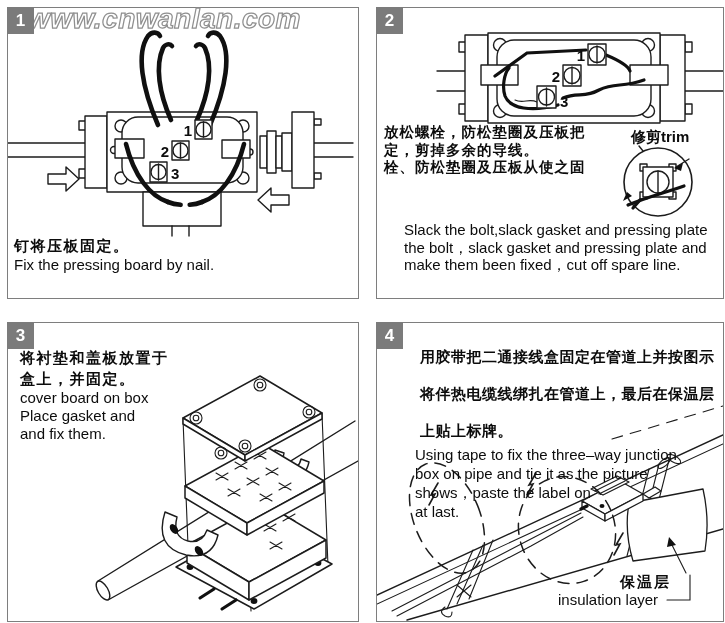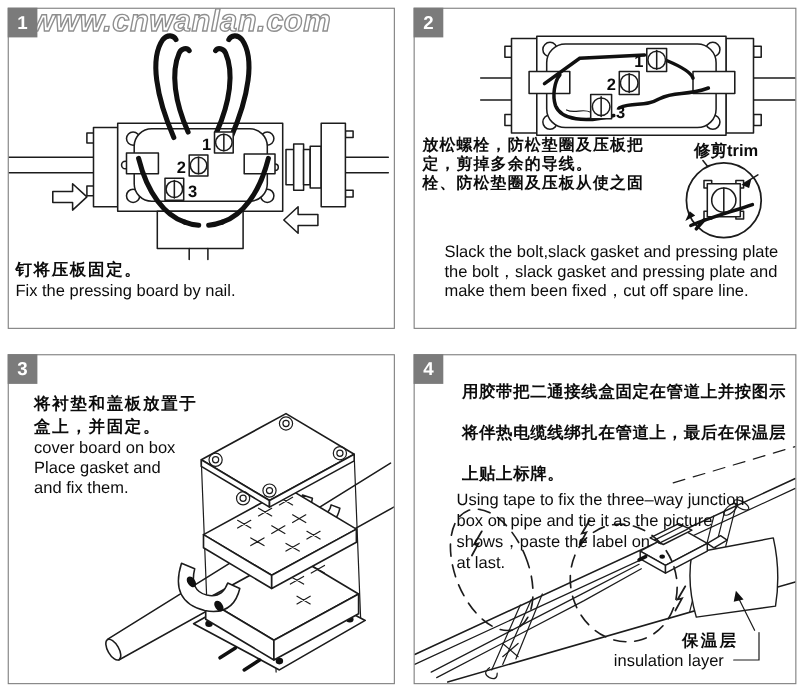--- a/index.html
+++ b/index.html
@@ -17,21 +17,21 @@
       font-size:28px;font-weight:bold;font-style:italic;letter-spacing:.5px;
       color:#3b82f6;-webkit-text-fill-color:#ffffff;-webkit-text-stroke:1.25px #8f8f8f;}
   .cap{position:absolute;z-index:4;}
   .cap div{white-space:nowrap;}
   .zh{font-weight:bold;font-size:15px;letter-spacing:1.5px;line-height:20px;color:#0c0c0c;}
   .en{font-size:15px;line-height:17.5px;color:#0c0c0c;}
   #p1 .cap{left:6px;top:228px;}
   #p2 .capzh{left:7px;top:116px;}
   #p2 .capzh div{line-height:17.5px;font-size:14.5px;letter-spacing:1px;}
   #p2 .capen{left:7px;top:213px;margin-left:20px;}
-  #p3 .cap{left:12px;top:34px;margin-left:11px;}
+  #p3 .cap{left:12px;top:24px;}
   #p3 .zh div, #p3 .cap .zh{line-height:21px;}
   #p3 .en{line-height:18px;}
   #p4 .cap{left:43px;top:7px;}
   #p4 .zh div{line-height:21px;font-size:15px;letter-spacing:.5px;margin-top:16px;}
   #p4 .en{margin-left:-5px;margin-top:4px;line-height:19px;}
   svg{position:absolute;left:0;top:0;display:block;}
   .ln{fill:none;stroke:#1c1c1c;stroke-width:1.4;stroke-linecap:round;stroke-linejoin:round;}
   .fw{fill:#fff;stroke:#1c1c1c;stroke-width:1.4;stroke-linejoin:round;}
   .slab{fill:#fff;stroke:#1c1c1c;stroke-width:1.5;stroke-linejoin:round;}
   .wire{fill:none;stroke:#101010;stroke-width:4.6;stroke-linecap:round;}

